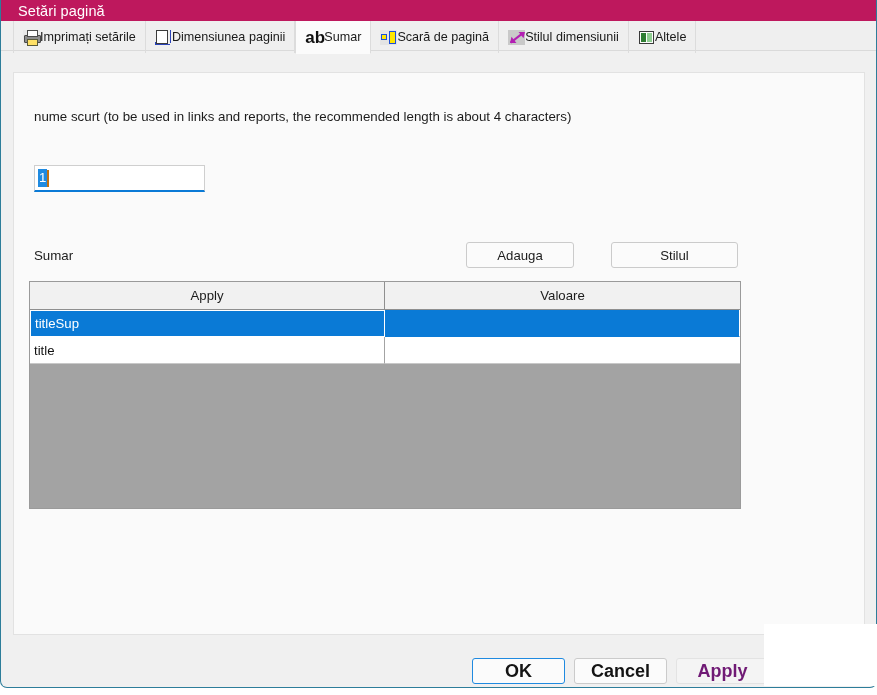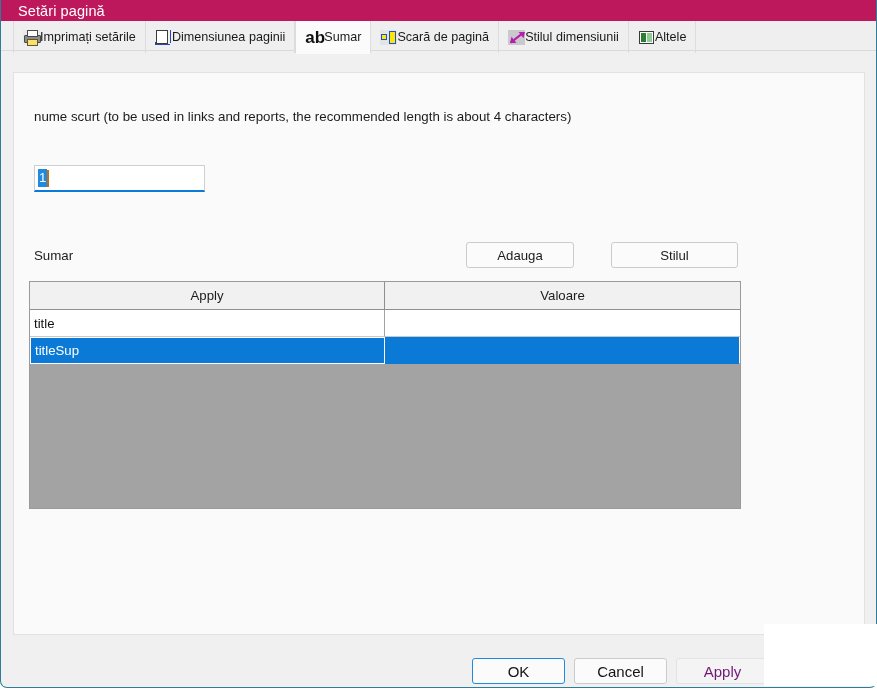--- a/index.html
+++ b/index.html
@@ -321,27 +321,28 @@
   .col-name { width: 355px; }
   .col-value { width: 355px; }
 
   
   #footer-btn-ok, #footer-btn-cancel, #footer-btn-apply {
     position: absolute;
     box-sizing: border-box;
     height: 26px;
     width: 93px;
     border-radius: 3px;
-    font-size: 15px;
+    font-size: 18px;
     display: flex;
     align-items: center;
     justify-content: center;
     background: #fbfbfb;
     cursor: default;
     z-index: 2;
+    font-weight: bold;
   }
   #footer-btn-ok {
     left: 471px; top: 658px;
     border: 1.6px solid #1f8ae0;
     color: #141414;
   }
   #footer-btn-cancel {
     left: 573px; top: 658px;
     border: 1px solid #cbcbcb;
     color: #141414;
@@ -428,28 +429,28 @@
     <div id="sumar-label">Sumar</div>
 
     <div class="dlgbtn" id="btn-adauga">Adauga</div>
     <div class="dlgbtn" id="btn-sterge">Stilul</div>
 
     <div id="grid">
       <div id="grid-head">
         <div class="hcell col-name">Apply</div>
         <div class="hcell col-value">Valoare</div>
       </div>
+      <div class="grow selected">
+        <div class="gcell col-name">titleSup</div>
+        <div class="gcell col-value"></div>
+      </div>
       <div class="grow">
         <div class="gcell col-name">title</div>
         <div class="gcell col-value"></div>
       </div>
-      <div class="grow selected">
-        <div class="gcell col-name">titleSup</div>
-        <div class="gcell col-value"></div>
-      </div>
     </div>
 
   </div>
 
   <div id="footer-btn-ok">OK</div>
   <div id="footer-btn-cancel">Cancel</div>
   <div id="footer-btn-apply">Apply</div>
 
 </div>
 

